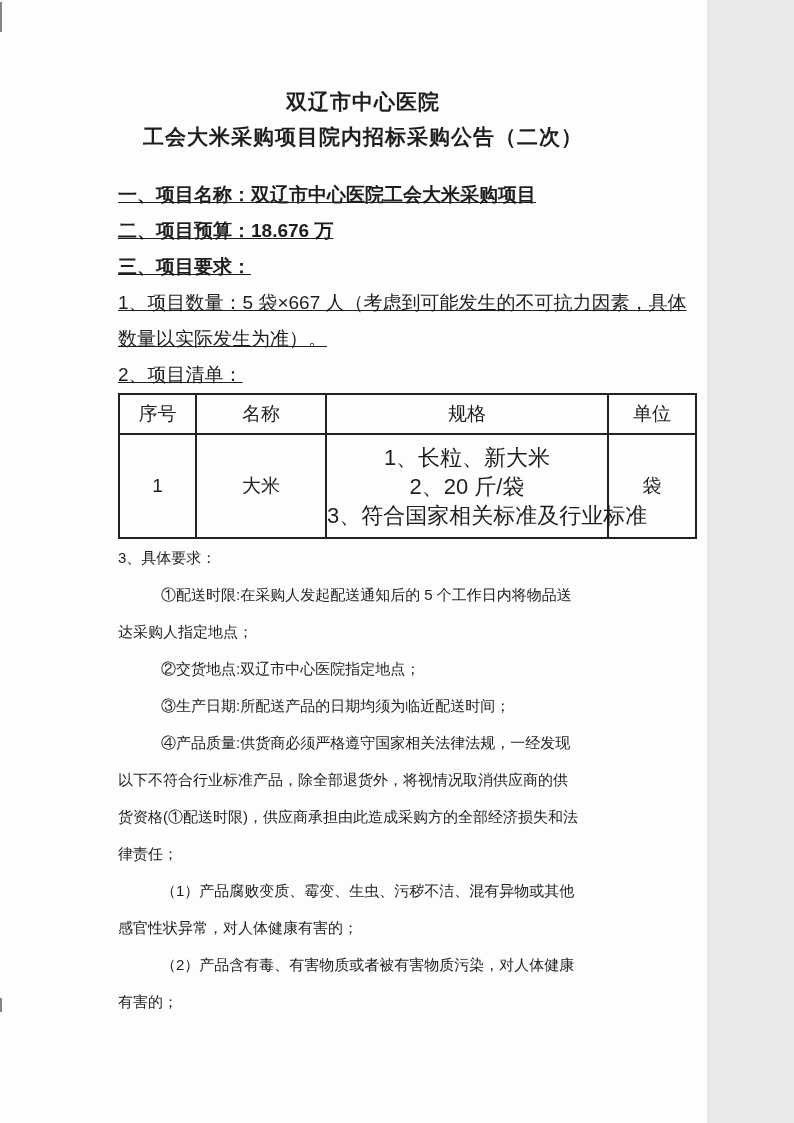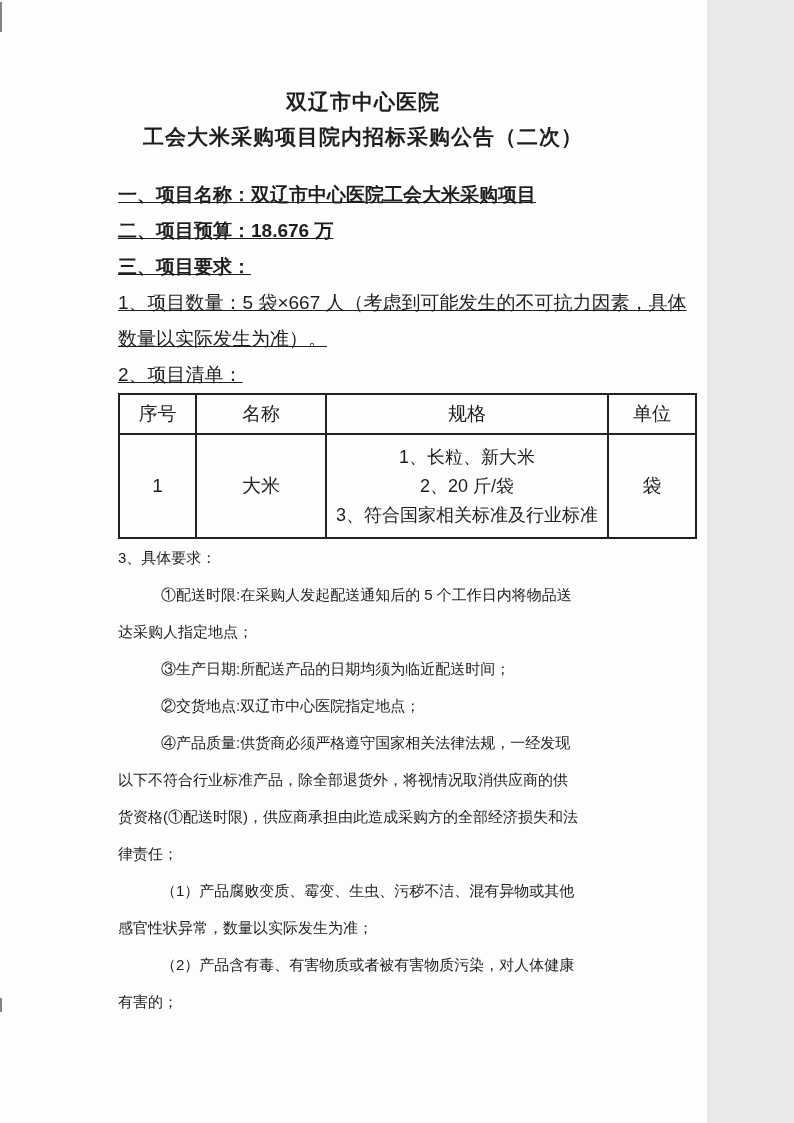--- a/index.html
+++ b/index.html
@@ -35,21 +35,21 @@
     font-weight:normal;
     padding:0;
   }
   table.items th{height:38px;}
   table.items td{height:102px;}
   .col-no{width:75px;}
   .col-name{width:128px;}
   .col-spec{width:280px;}
   .col-unit{width:86px;}
   td.spec-cell{text-align:left;padding-left:8px;}
-  .spec-line{font-size:18px;line-height:29px;white-space:nowrap;}
+  .spec-line{font-size:22px;line-height:29px;white-space:nowrap;}
   
   .seal-ring{
     position:absolute;left:758px;top:513px;
     width:190px;height:190px;
     border:4px solid rgba(195,38,43,0.9);
     border-radius:50%;
     box-sizing:border-box;
   }
   .seal-char{
     position:absolute;
@@ -99,28 +99,28 @@
           <div class="spec-line">3、符合国家相关标准及行业标准</div>
         </td>
         <td>袋</td>
       </tr>
     </tbody>
       </table>
 
     <div class="bline">3、具体要求：</div>
     <div class="bline ind">①配送时限:在采购人发起配送通知后的 5 个工作日内将物品送</div>
     <div class="bline">达采购人指定地点；</div>
+    <div class="bline ind">②交货地点:双辽市中心医院指定地点；</div>
     <div class="bline ind">③生产日期:所配送产品的日期均须为临近配送时间；</div>
-    <div class="bline ind">②交货地点:双辽市中心医院指定地点；</div>
     <div class="bline ind">④产品质量:供货商必须严格遵守国家相关法律法规，一经发现</div>
     <div class="bline">以下不符合行业标准产品，除全部退货外，将视情况取消供应商的供</div>
     <div class="bline">货资格(①配送时限)，供应商承担由此造成采购方的全部经济损失和法</div>
     <div class="bline">律责任；</div>
     <div class="bline ind">（1）产品腐败变质、霉变、生虫、污秽不洁、混有异物或其他</div>
-    <div class="bline">感官性状异常，数量以实际发生为准；</div>
+    <div class="bline">感官性状异常，对人体健康有害的；</div>
     <div class="bline ind">（2）产品含有毒、有害物质或者被有害物质污染，对人体健康</div>
     <div class="bline">有害的；</div>
   </div>
 
   <div class="seal-ring"></div>
   <span class="seal-char c0">双</span>
   <span class="seal-char c1">辽</span>
   <span class="seal-char c2">市</span>
 
   <div class="scan-artifact art-a"></div>

